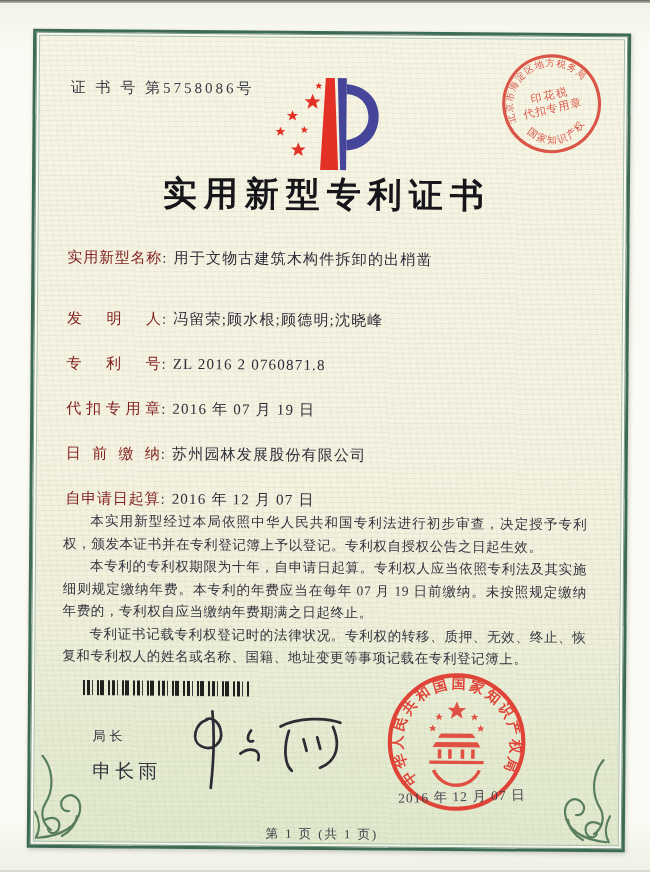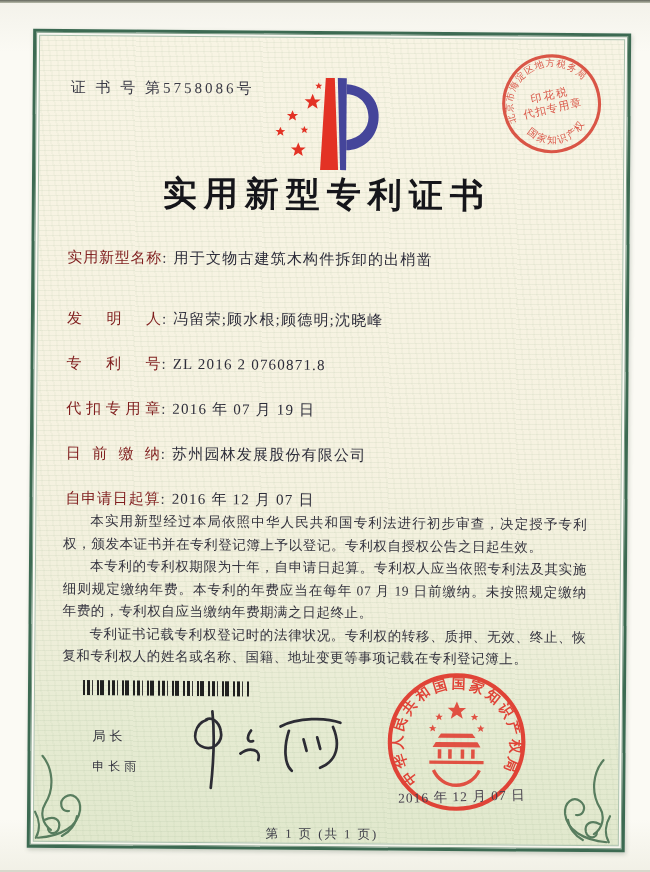--- a/index.html
+++ b/index.html
@@ -43,21 +43,21 @@
 
   .barcode{position:absolute;left:85px;top:682px;width:166px;height:15px;
     background:repeating-linear-gradient(90deg,
       #20201f 0 2px, rgba(0,0,0,0) 2px 4px,
       #20201f 4px 7px, rgba(0,0,0,0) 7px 9px,
       #3a3a38 9px 10px, rgba(0,0,0,0) 10px 14px,
       #20201f 14px 16px, rgba(0,0,0,0) 16px 17px,
       #20201f 17px 21px, rgba(0,0,0,0) 21px 25px);}
 
   .signer-title{position:absolute;left:95px;top:729px;font-size:13px;letter-spacing:4px;color:#33333e;}
-  .signer-name{position:absolute;left:95px;top:760px;font-size:12px;letter-spacing:4px;color:#33333e;}
+  .signer-name{position:absolute;left:95px;top:760px;font-size:19px;letter-spacing:4px;color:#33333e;}
   .signature{position:absolute;left:182px;top:708px;width:168px;height:84px;}
 
   .seal{position:absolute;left:386px;top:668px;width:146px;height:146px;opacity:.9;}
   .seal-date{position:absolute;left:401px;top:787px;font-size:13.5px;letter-spacing:1px;
     color:#463f4c;transform:rotate(-2deg);white-space:nowrap;}
 
   .page-footer{position:absolute;left:0;top:826px;width:100%;text-align:center;
     font-size:12.5px;letter-spacing:2px;color:#3b3b46;}
 
   .flourish{position:absolute;width:62px;height:92px;}

